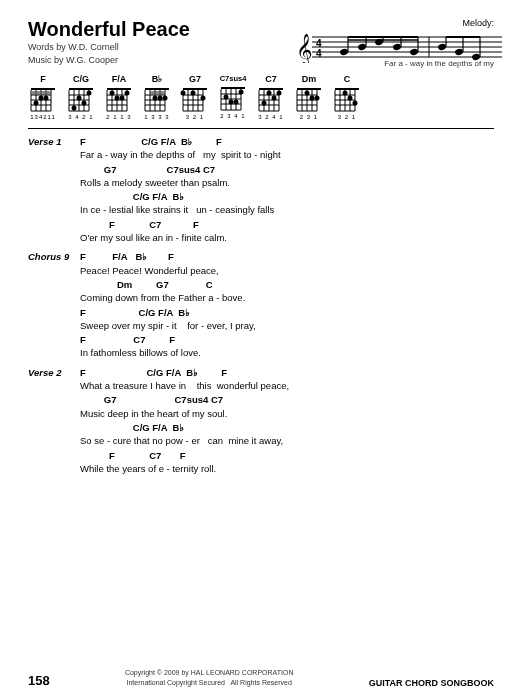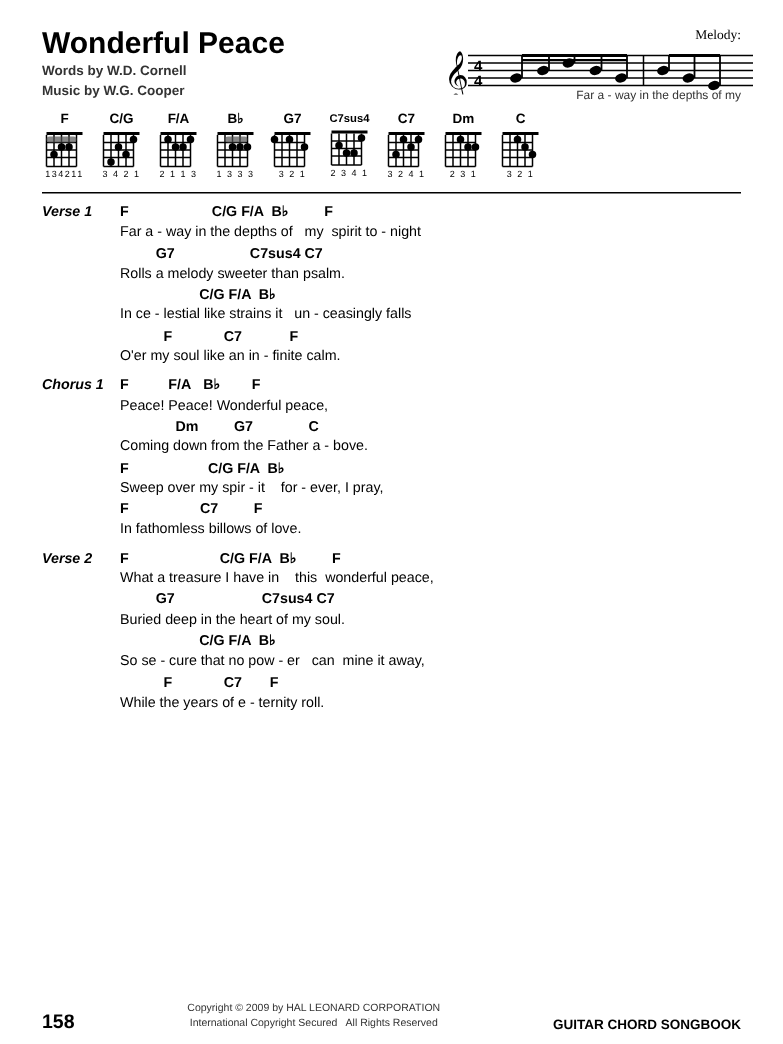--- a/index.html
+++ b/index.html
@@ -31,33 +31,32 @@
     .song-title {
       font-size: 20px;
       font-weight: bold;
       font-family: Arial, Helvetica, sans-serif;
     }
     .credits {
       font-size: 9px;
       font-family: Arial, sans-serif;
       color: #333;
       line-height: 1.4;
-      font-weight: bold;
     }
 
     
     .melody-section {
       display: flex;
       flex-direction: column;
       align-items: flex-end;
       margin-top: 0;
     }
     .melody-label {
       font-size: 9px;
-      font-family: Liberation Serif, serif;
+      font-family: Liberation Sans, sans-serif;
       margin-bottom: 1px;
     }
     .melody-staff {
       position: relative;
       width: 200px;
       height: 28px;
     }
     .melody-text {
       font-size: 8px;
       font-family: Arial, sans-serif;
@@ -447,21 +446,21 @@
         <div class="line-pair">
           <div class="chord-line">&nbsp;&nbsp;&nbsp;&nbsp;&nbsp;&nbsp;&nbsp;&nbsp;&nbsp;&nbsp;&nbsp;F&nbsp;&nbsp;&nbsp;&nbsp;&nbsp;&nbsp;&nbsp;&nbsp;&nbsp;&nbsp;&nbsp;&nbsp;&nbsp;C7&nbsp;&nbsp;&nbsp;&nbsp;&nbsp;&nbsp;&nbsp;&nbsp;&nbsp;&nbsp;&nbsp;&nbsp;F</div>
           <div class="lyric-line">O'er my soul like an in - finite calm.</div>
         </div>
       </div>
     </div>
 
     <div style="height:4px"></div>
 
     <div class="song-row">
-      <div class="section-label chorus"><em>Chorus 1</em></div>
+      <div class="section-label chorus"><em>Chorus 9</em></div>
       <div class="verse-content">
         <div class="line-pair">
           <div class="chord-line">F&nbsp;&nbsp;&nbsp;&nbsp;&nbsp;&nbsp;&nbsp;&nbsp;&nbsp;&nbsp;F/A&nbsp;&nbsp;&nbsp;B♭&nbsp;&nbsp;&nbsp;&nbsp;&nbsp;&nbsp;&nbsp;&nbsp;F</div>
           <div class="lyric-line">Peace! Peace! Wonderful peace,</div>
         </div>
         <div class="line-pair">
           <div class="chord-line">&nbsp;&nbsp;&nbsp;&nbsp;&nbsp;&nbsp;&nbsp;&nbsp;&nbsp;&nbsp;&nbsp;&nbsp;&nbsp;&nbsp;Dm&nbsp;&nbsp;&nbsp;&nbsp;&nbsp;&nbsp;&nbsp;&nbsp;&nbsp;G7&nbsp;&nbsp;&nbsp;&nbsp;&nbsp;&nbsp;&nbsp;&nbsp;&nbsp;&nbsp;&nbsp;&nbsp;&nbsp;&nbsp;C</div>
           <div class="lyric-line">Coming down from the Father a - bove.</div>
         </div>
         <div class="line-pair">
@@ -479,21 +478,21 @@
 
     <div class="song-row">
       <div class="section-label"><em>Verse 2</em></div>
       <div class="verse-content">
         <div class="line-pair">
           <div class="chord-line">F&nbsp;&nbsp;&nbsp;&nbsp;&nbsp;&nbsp;&nbsp;&nbsp;&nbsp;&nbsp;&nbsp;&nbsp;&nbsp;&nbsp;&nbsp;&nbsp;&nbsp;&nbsp;&nbsp;&nbsp;&nbsp;&nbsp;&nbsp;C/G F/A &nbsp;B♭&nbsp;&nbsp;&nbsp;&nbsp;&nbsp;&nbsp;&nbsp;&nbsp;&nbsp;F</div>
           <div class="lyric-line">What a treasure I have in &nbsp;&nbsp; this &nbsp;wonderful peace,</div>
         </div>
         <div class="line-pair">
           <div class="chord-line">&nbsp;&nbsp;&nbsp;&nbsp;&nbsp;&nbsp;&nbsp;&nbsp;&nbsp;G7&nbsp;&nbsp;&nbsp;&nbsp;&nbsp;&nbsp;&nbsp;&nbsp;&nbsp;&nbsp;&nbsp;&nbsp;&nbsp;&nbsp;&nbsp;&nbsp;&nbsp;&nbsp;&nbsp;&nbsp;&nbsp;&nbsp;C7sus4 C7</div>
-          <div class="lyric-line">Buried deep in the heart of my soul.</div>
+          <div class="lyric-line">Music deep in the heart of my soul.</div>
         </div>
         <div class="line-pair">
           <div class="chord-line">&nbsp;&nbsp;&nbsp;&nbsp;&nbsp;&nbsp;&nbsp;&nbsp;&nbsp;&nbsp;&nbsp;&nbsp;&nbsp;&nbsp;&nbsp;&nbsp;&nbsp;&nbsp;&nbsp;&nbsp;C/G F/A &nbsp;B♭</div>
           <div class="lyric-line">So se - cure that no pow - er &nbsp;&nbsp;can &nbsp;mine it away,</div>
         </div>
         <div class="line-pair">
           <div class="chord-line">&nbsp;&nbsp;&nbsp;&nbsp;&nbsp;&nbsp;&nbsp;&nbsp;&nbsp;&nbsp;&nbsp;F&nbsp;&nbsp;&nbsp;&nbsp;&nbsp;&nbsp;&nbsp;&nbsp;&nbsp;&nbsp;&nbsp;&nbsp;&nbsp;C7&nbsp;&nbsp;&nbsp;&nbsp;&nbsp;&nbsp;&nbsp;F</div>
           <div class="lyric-line">While the years of e - ternity roll.</div>
         </div>
       </div>

